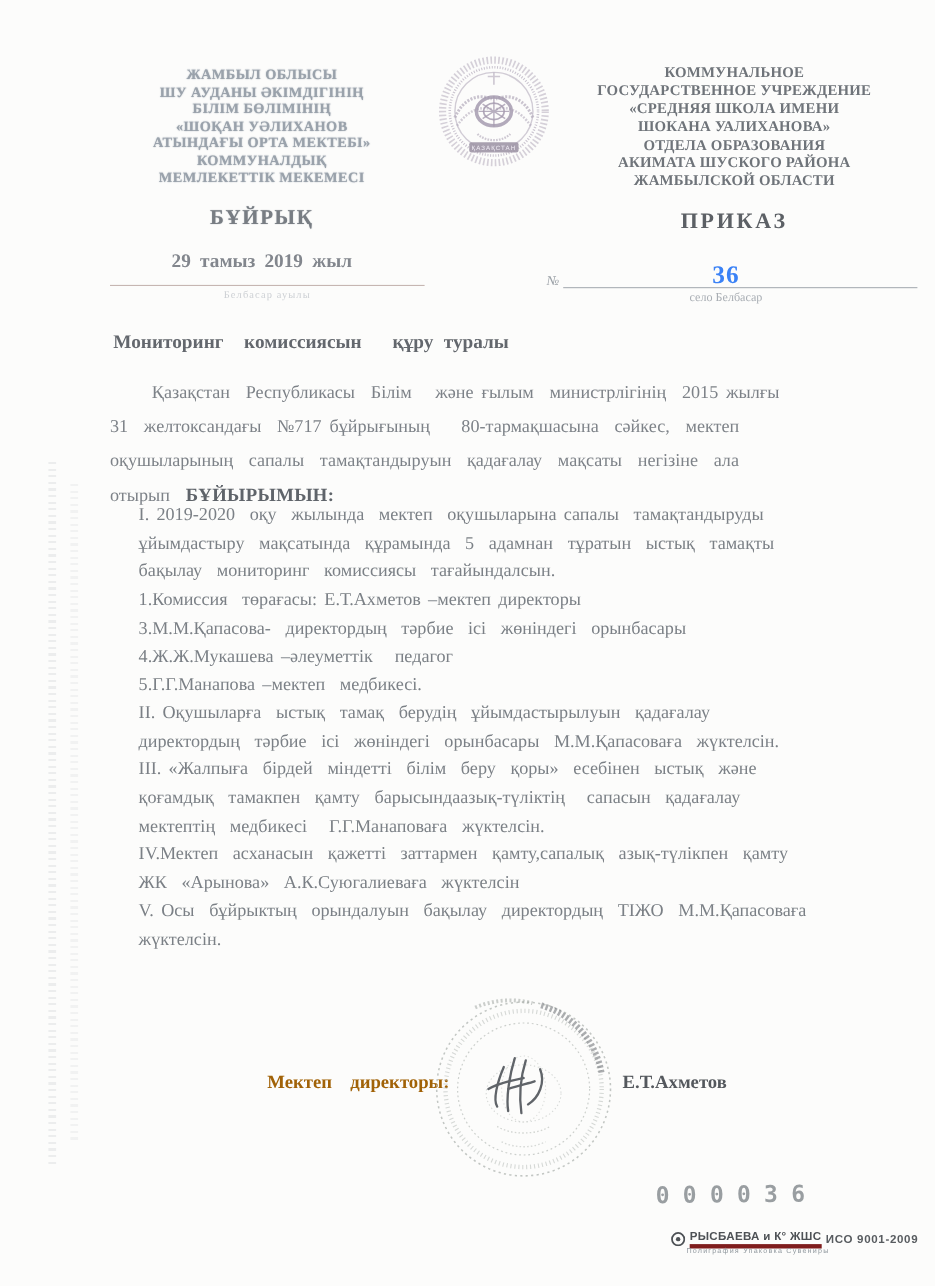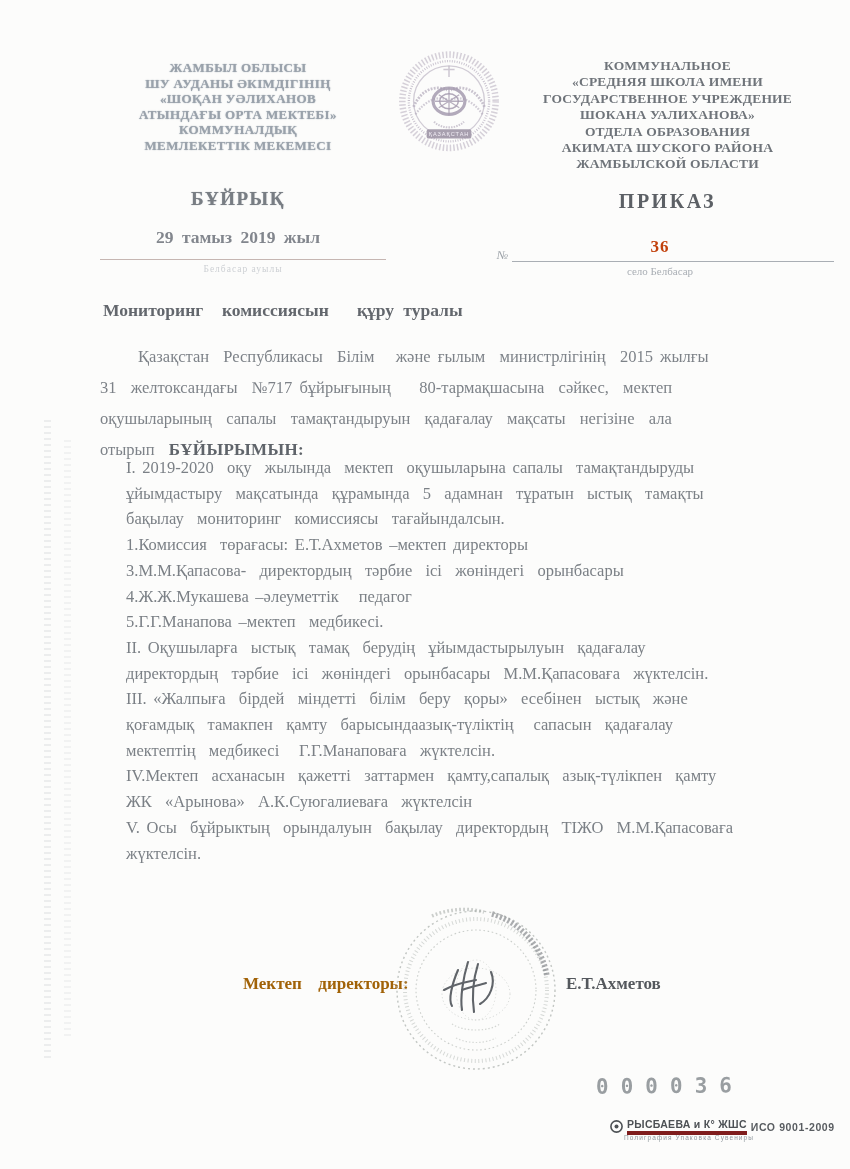--- a/index.html
+++ b/index.html
@@ -38,21 +38,21 @@
     left:495px; top:58px; width:345px; text-align:center;
     font-size:13.5px; font-weight:bold; color:#6f747a; line-height:16.4px;
     letter-spacing:.2px;
   }
   .doc-type-right{
     left:495px; top:190px; width:345px; text-align:center;
     font-size:20px; font-weight:bold; color:#5c6065; letter-spacing:2.5px;
   }
   .num-label{left:497px; top:248px; font-size:12px; color:#9ba1a7; font-style:italic;}
   .num-value{left:560px; top:237px; width:200px; text-align:center;
-    font-size:17px; font-weight:bold; color:#c2410c; letter-spacing:1px;}
+    font-size:23px; font-weight:bold; color:#3b82f6; letter-spacing:1px;}
   .num-line{left:512px; top:261px; width:322px; border-top:1.2px solid #a9aeb4; height:0;}
   .num-sub{left:560px; top:265px; width:200px; text-align:center; font-size:11px; color:#a9aeb4;}
 
   
   .title{
     left:103px; top:300px; font-size:17.5px; font-weight:bold;
     color:#63676d; word-spacing:5px; white-space:pre;
   }
   .intro{left:100px; top:341px; width:740px;}
   .intro .bodyline{
@@ -100,20 +100,21 @@
   .m2{left:64px; top:440px; height:600px; opacity:.30;}
 </style>
 </head>
 <body>
 
 <div class="page">
 
   <div class="abs org-left">
     <div>ЖАМБЫЛ ОБЛЫСЫ</div>
     <div>ШУ АУДАНЫ ӘКІМДІГІНІҢ</div>
+    <div>БІЛІМ БӨЛІМІНІҢ</div>
     <div>«ШОҚАН УӘЛИХАНОВ</div>
     <div>АТЫНДАҒЫ ОРТА МЕКТЕБІ»</div>
     <div>КОММУНАЛДЫҚ</div>
     <div>МЕМЛЕКЕТТІК МЕКЕМЕСІ</div>
   </div>
   <div class="abs doc-type-left">БҰЙРЫҚ</div>
   <div class="abs date">29 тамыз  2019 жыл</div>
   <div class="abs date-line"></div>
   <div class="abs date-sub">Белбасар ауылы</div>
 
@@ -133,22 +134,22 @@
       <ellipse cx="60" cy="56" rx="17" ry="14" stroke-width="3.4" opacity=".85"></ellipse>
       <ellipse cx="60" cy="56" rx="10" ry="8" stroke-width="1.6" opacity=".85"></ellipse>
       <path d="M49,49 L71,63 M49,63 L71,49 M60,41 L60,71 M45,56 L75,56" stroke-width="1.4" opacity=".8"></path>
     </g>
     <rect x="36" y="86" width="48" height="10" rx="2" fill="#8f8498" opacity=".9"></rect>
     <text x="60" y="93.5" text-anchor="middle" font-size="6" letter-spacing="1" fill="#efeaf4" font-family="Liberation Sans, sans-serif">ҚАЗАҚСТАН</text>
   </svg>
 
   <div class="abs org-right">
     <div>КОММУНАЛЬНОЕ</div>
+    <div>ГОСУДАРСТВЕННОЕ УЧРЕЖДЕНИЕ</div>
     <div>«СРЕДНЯЯ ШКОЛА ИМЕНИ</div>
-    <div>ГОСУДАРСТВЕННОЕ УЧРЕЖДЕНИЕ</div>
     <div>ШОКАНА УАЛИХАНОВА»</div>
     <div>ОТДЕЛА ОБРАЗОВАНИЯ</div>
     <div>АКИМАТА ШУСКОГО РАЙОНА</div>
     <div>ЖАМБЫЛСКОЙ ОБЛАСТИ</div>
   </div>
   <div class="abs doc-type-right">ПРИКАЗ</div>
   <div class="abs num-label">№</div>
   <div class="abs num-value">36</div>
   <div class="abs num-line"></div>
   <div class="abs num-sub">село Белбасар</div>

